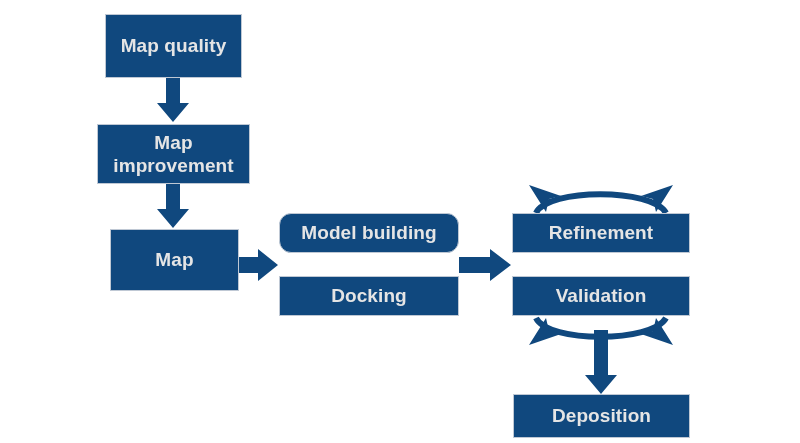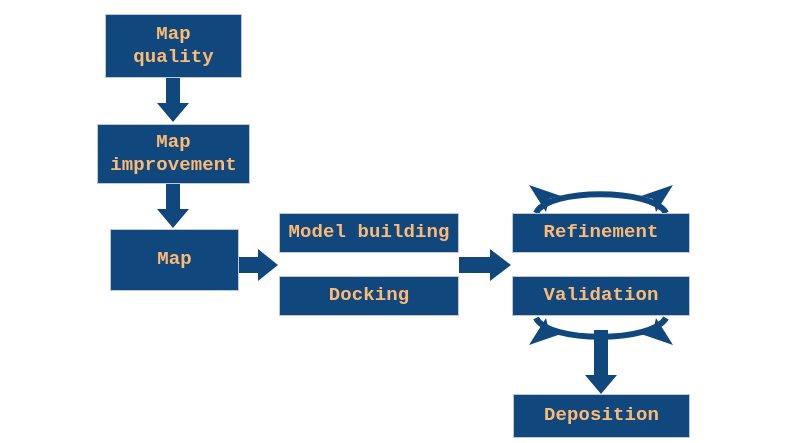--- a/index.html
+++ b/index.html
@@ -18,27 +18,26 @@
   }
   .node {
     position: absolute;
     background: #10487E;
     border: 1px solid #bfc8d4;
     box-sizing: border-box;
     display: flex;
     align-items: center;
     justify-content: center;
     text-align: center;
-    color: #fdba74;
+    color: #e5e5e5;
     font-size: 19px;
     font-weight: 600;
     line-height: 1.22;
     letter-spacing: 0.1px;
     padding: 2px 6px;
-    font-family: Liberation Mono, monospace;
   }
   .node span {
     display: block;
     width: 100%;
   }
   .node.cycle-node {
     border: 1px solid #bfc8d4;
   }
   svg.arrows {
     position: absolute;
@@ -111,21 +110,21 @@
         <span>improvement</span>
       </span>
   </div>
 
   <div class="node" style="left:110px; top:229px; width:129px; height:62px;">
     <span>
         <span>Map</span>
       </span>
   </div>
 
-  <div class="node" style="left:279px; top:213px; width:180px; height:40px;">
+  <div class="node" style="left:279px; top:213px; width:180px; height:40px;border-radius:12px;">
     <span>Model building</span>
   </div>
 
   <div class="node" style="left:279px; top:276px; width:180px; height:40px;">
     <span>Docking</span>
   </div>
 
   <div class="node cycle-node" style="left:512px; top:276px; width:178px; height:40px;">
     <span>Validation</span>
   </div>

